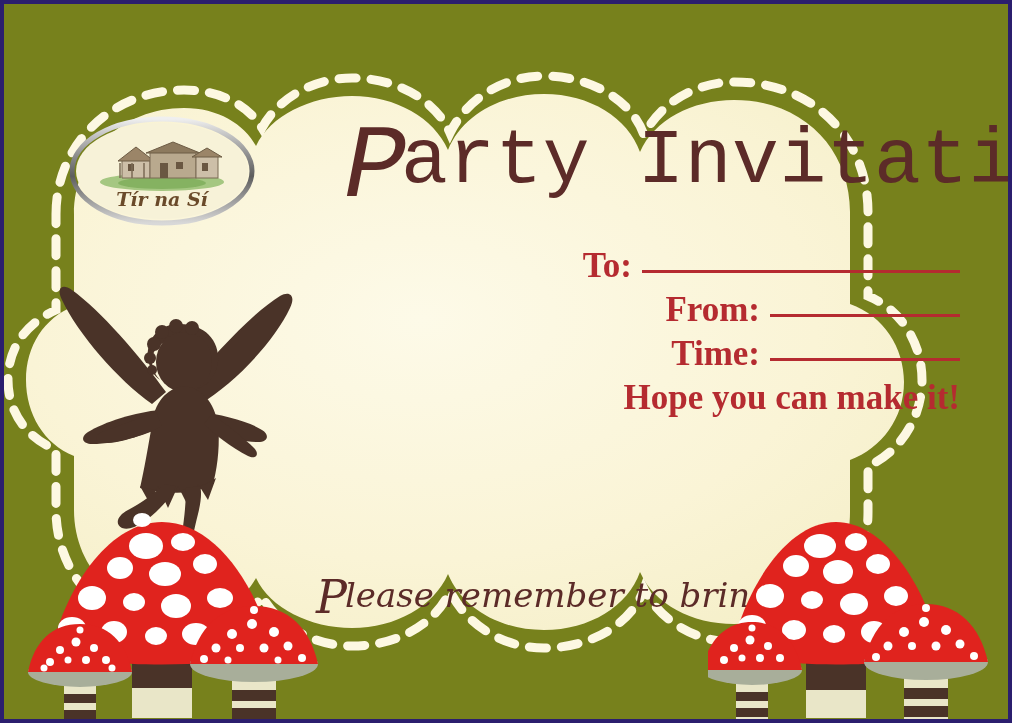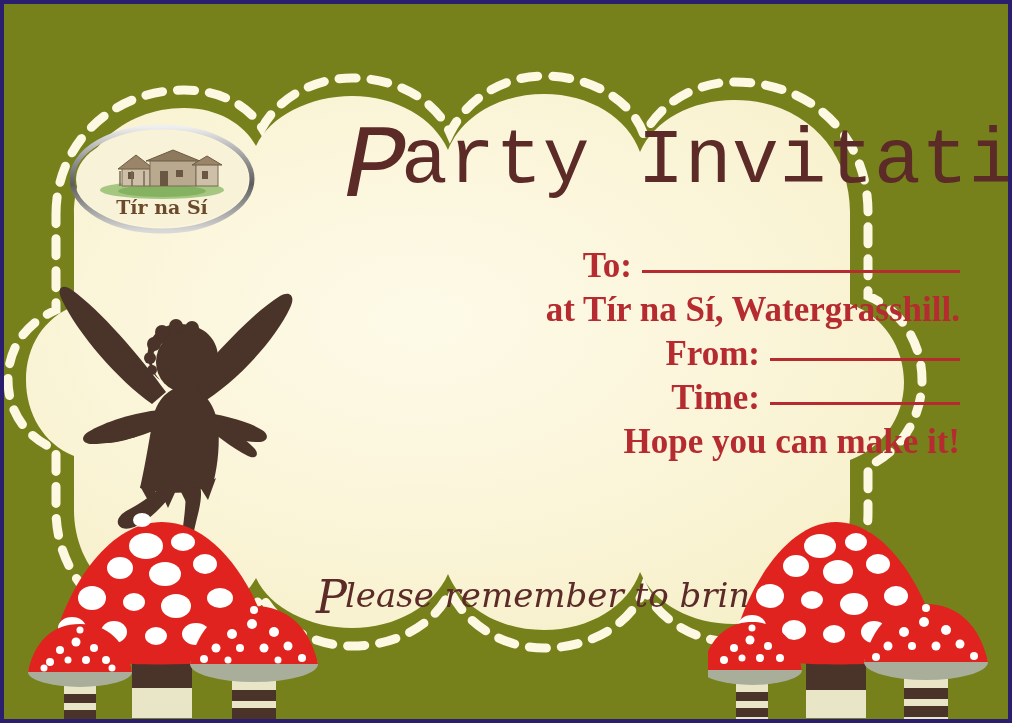--- a/index.html
+++ b/index.html
@@ -45,23 +45,24 @@
   #card-content {
     position: absolute;
     inset: 0;
     z-index: 5;
   }
 
   
   #brand-logo {
     position: absolute;
     left: 66px;
-    top: 120px;
+    top: 112px;
     width: 185px;
     height: 110px;
+    font-style: italic;
   }
 
   
   #party-title {
     position: absolute;
     left: 300px;
     top: 118px;
     width: 600px;
     color: #5c2b28;
     font-family: Liberation Mono, monospace;
@@ -241,21 +242,20 @@
       </div>
 
       <div id="party-title">
         <span class="swash">P</span><span>arty Invitation</span>
       </div>
 
       <div id="body-lines">
         <span class="body-line">
           <span>To:</span><span class="fill-rule rule-long"></span>
         </span>
-        <span class="body-line">at Tír na Sí, Watergrasshill.</span>
         <span class="body-line">
           <span>From:</span><span class="fill-rule rule-mid"></span>
         </span>
         <span class="body-line">
           <span>Time:</span><span class="fill-rule rule-mid"></span>
         </span>
         <span class="body-line">Hope you can make it!</span>
       </div>
 
       <div id="footer-note">

